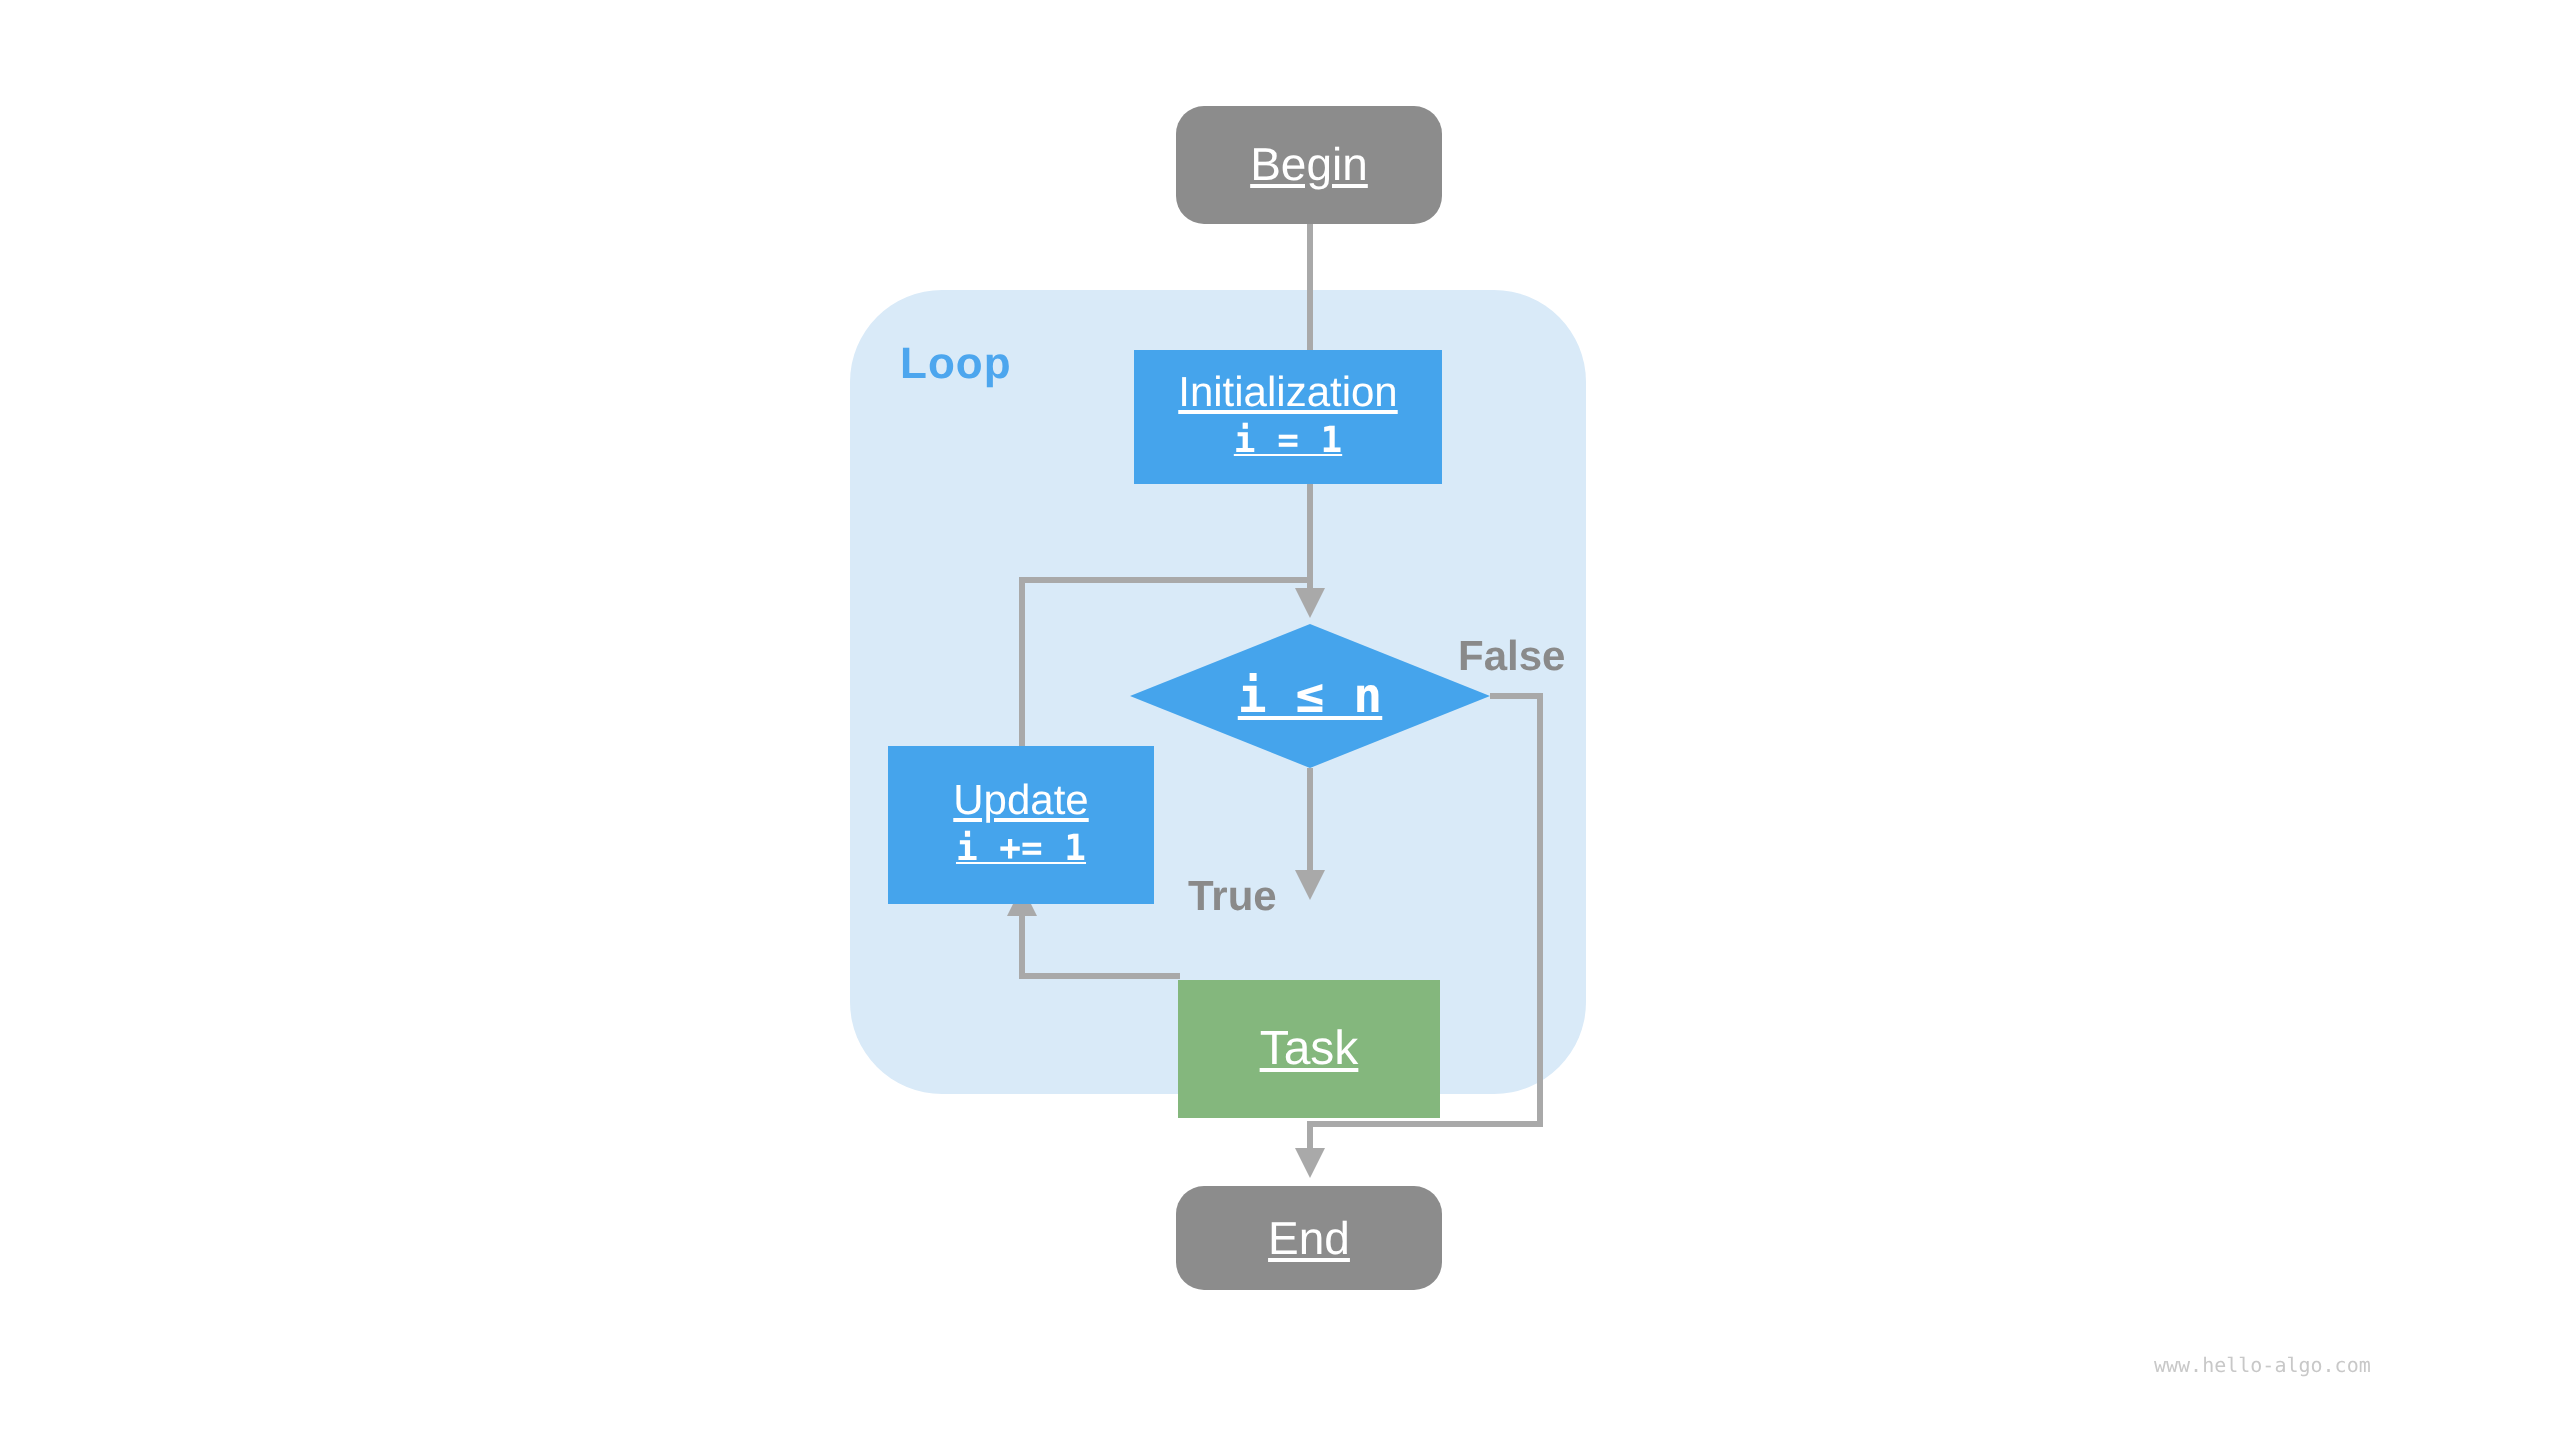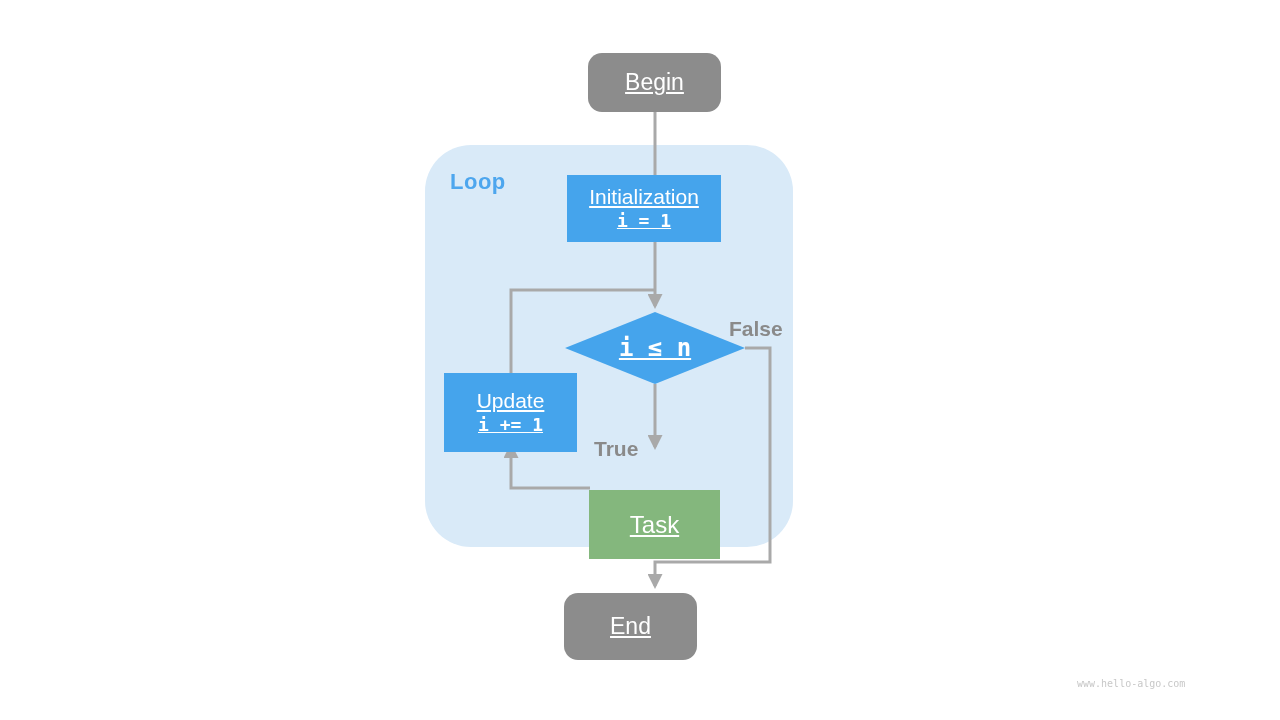--- a/index.html
+++ b/index.html
@@ -36,21 +36,21 @@
     display:flex;flex-direction:column;align-items:center;justify-content:center;
     color:#ffffff;z-index:3;line-height:1.25;text-decoration:underline;
   }
   .terminal{background:var(--node-gray);border-radius:14px;font-size:23px;}
   .process-blue{background:var(--node-blue);}
   .process-green{background:var(--node-green);font-size:24px;}
   .node-begin{left:588px;top:53px;width:133px;height:59px;}
   .node-init{left:567px;top:175px;width:154px;height:67px;}
   .node-update{left:444px;top:373px;width:133px;height:79px;}
   .node-task{left:589px;top:454px;width:131px;height:69px;margin-top:36px;}
-  .node-end{left:564px;top:593px;width:133px;height:67px;}
+  .node-end{left:588px;top:593px;width:133px;height:52px;}
   .node-cond{left:565px;top:312px;width:180px;height:72px;background:transparent;}
   .node-cond svg{position:absolute;left:0;top:0;width:100%;height:100%;}
   .node-cond .code{position:relative;z-index:1;}
   .node-label{font-size:21px;}
   .code{
     font-family:"DejaVu Sans Mono", monospace;font-size:18px;font-weight:bold;
   }
   .node-cond .code{font-size:24px;}
   
   .edge-label{

